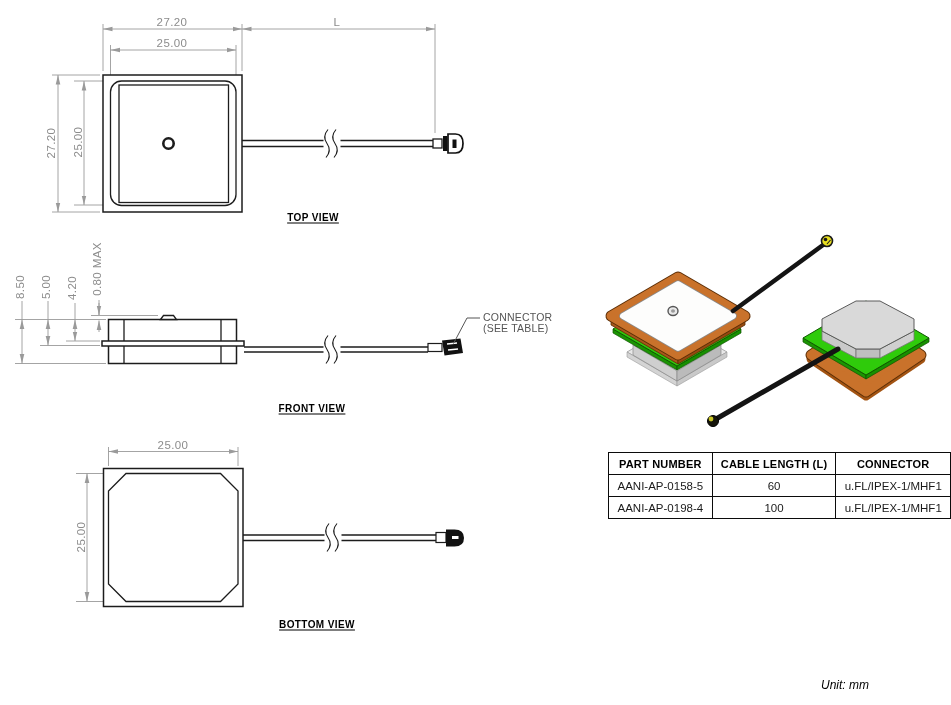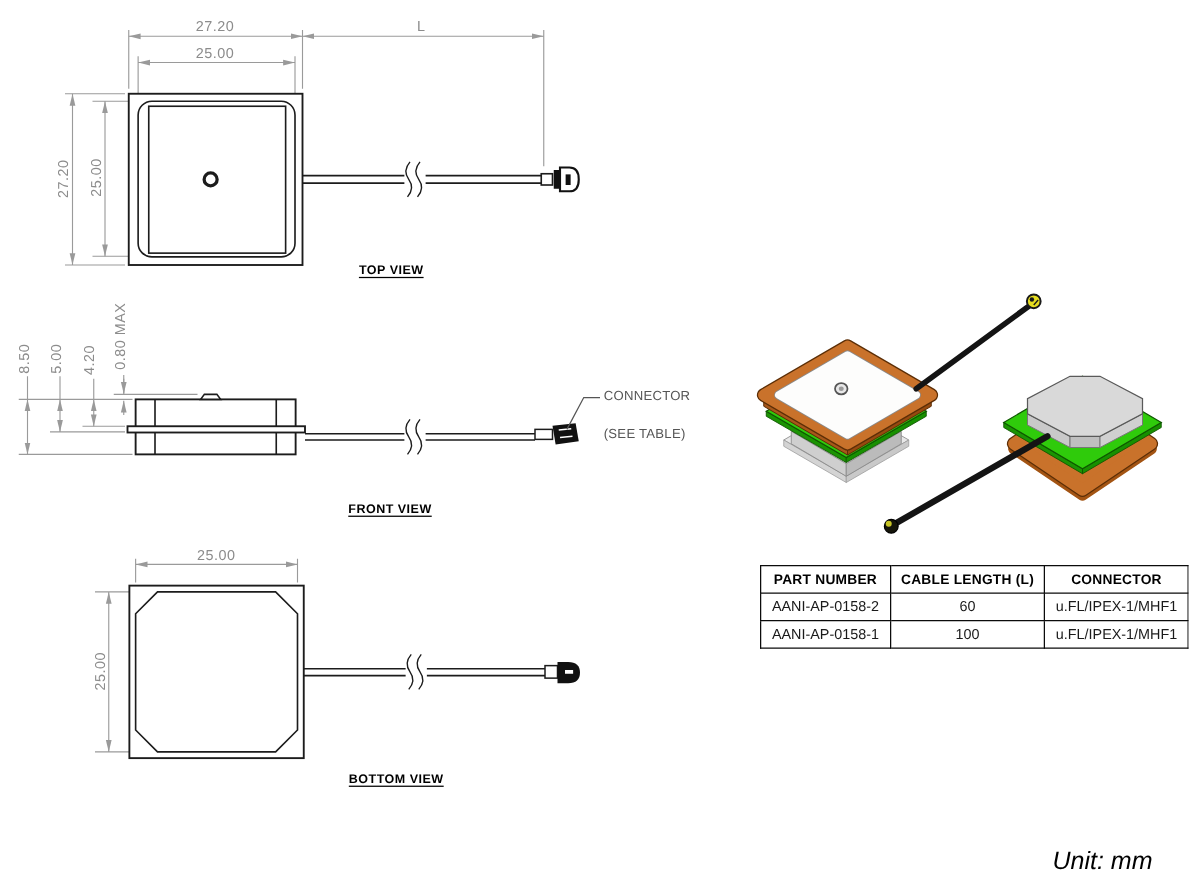--- a/index.html
+++ b/index.html
@@ -15,21 +15,21 @@
   .dimtext.rot{transform:translate(-50%,-50%) rotate(-90deg);}
   .viewlabel{
     position:absolute;transform:translate(-50%,-50%);
     font-weight:700;font-size:10px;letter-spacing:.4px;color:#000;
     text-decoration:underline;text-underline-offset:2px;white-space:nowrap;
   }
   .callout{
     position:absolute;font-size:10.5px;line-height:11px;color:#555;
     letter-spacing:.2px;white-space:nowrap;
   }
-  .unit{position:absolute;font-style:italic;font-size:20px;color:#000;white-space:nowrap;margin-left:21px;}
+  .unit{position:absolute;font-style:italic;font-size:12px;color:#000;white-space:nowrap;}
   table.parts{
     position:absolute;left:608px;top:452px;border-collapse:collapse;background:#fff;
   }
   table.parts th, table.parts td{
     border:1.7px solid #0b0b0b;text-align:center;vertical-align:middle;
     font-size:11.5px;height:21px;padding:0 8px;color:#1a1a1a;white-space:nowrap;
   }
   table.parts th{font-weight:700;font-size:11px;letter-spacing:.2px;color:#000;}
   .c-part{width:107px;} .c-len{width:113px;margin-left:48px;} .c-conn{width:106px;}
   
@@ -178,41 +178,41 @@
 <div class="dimtext" style="left:337px;top:22px;">L</div>
 <div class="dimtext rot" style="left:51px;top:143px;">27.20</div>
 <div class="dimtext rot" style="left:78px;top:142px;">25.00</div>
 <div class="viewlabel" style="left:313px;top:217px;">TOP VIEW</div>
 
 <div class="dimtext rot" style="left:20px;top:287px;">8.50</div>
 <div class="dimtext rot" style="left:46px;top:287px;">5.00</div>
 <div class="dimtext rot" style="left:72px;top:288px;">4.20</div>
 <div class="dimtext rot" style="left:97px;top:269px;">0.80 MAX</div>
 <div class="callout" style="left:483px;top:312px;">CONNECTOR</div>
-<div class="callout" style="left:483px;top:323px;margin-top:19px;">(SEE TABLE)</div>
+<div class="callout" style="left:483px;top:323px;">(SEE TABLE)</div>
 <div class="viewlabel" style="left:312px;top:408px;">FRONT VIEW</div>
 
 <div class="dimtext" style="left:173px;top:445px;">25.00</div>
 <div class="dimtext rot" style="left:81px;top:537px;">25.00</div>
 <div class="viewlabel" style="left:317px;top:624px;">BOTTOM VIEW</div>
 
 <table class="parts">
   <tbody>
         <tr>
     <th class="c-part">PART NUMBER</th>
     <th class="c-len">CABLE LENGTH (L)</th>
     <th class="c-conn">CONNECTOR</th>
   </tr>
   <tr>
-    <td>AANI-AP-0158-2</td>
+    <td>AANI-AP-0158-5</td>
     <td>60</td>
     <td>u.FL/IPEX-1/MHF1</td>
   </tr>
   <tr>
-    <td>AANI-AP-0158-1</td>
+    <td>AANI-AP-0198-4</td>
     <td>100</td>
     <td>u.FL/IPEX-1/MHF1</td>
   </tr>
 </tbody>
     </table>
 
 <div class="unit" style="left:821px;top:678px;">Unit: mm</div>
 
 </div>
 

